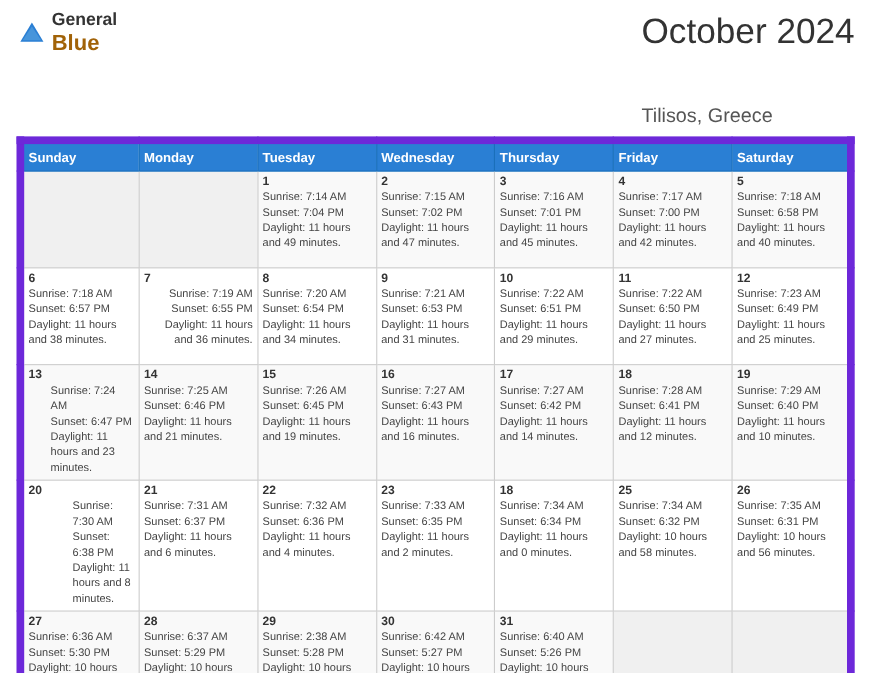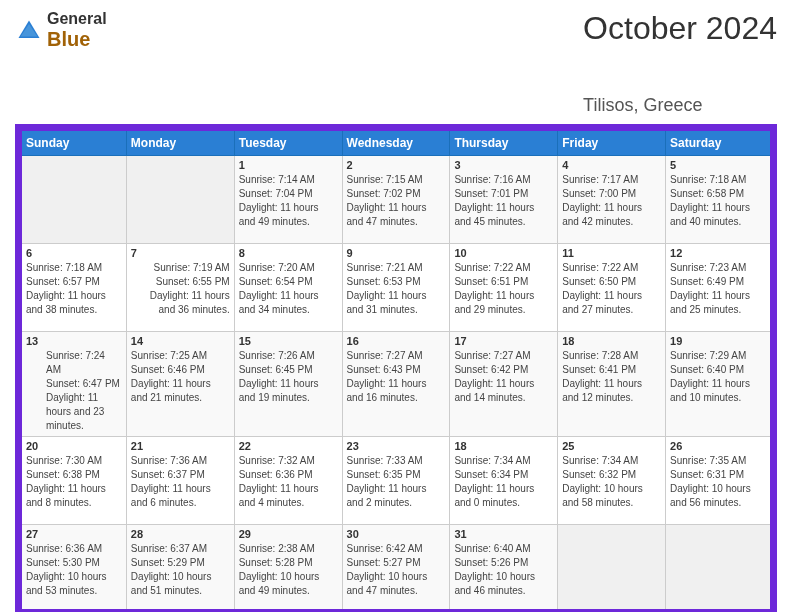--- a/index.html
+++ b/index.html
@@ -242,27 +242,27 @@
           <td>
             <span class="day-num">19</span>
             <div class="cell-content" style="white-space: pre-line;">Sunrise: 7:29 AM
 Sunset: 6:40 PM
 Daylight: 11 hours and 10 minutes.</div>
           </td>
         </tr>
         <tr>
           <td>
             <span class="day-num">20</span>
-            <div class="cell-content" style="white-space: pre-line;">Sunrise: 7:30 AM
+            <div class="cell-content" style="white-space: pre-line; margin-left: 40px;">Sunrise: 7:30 AM
 Sunset: 6:38 PM
 Daylight: 11 hours and 8 minutes.</div>
           </td>
           <td>
             <span class="day-num">21</span>
-            <div class="cell-content" style="white-space: pre-line;">Sunrise: 7:36 AM
+            <div class="cell-content" style="white-space: pre-line;">Sunrise: 7:31 AM
 Sunset: 6:37 PM
 Daylight: 11 hours and 6 minutes.</div>
           </td>
           <td>
             <span class="day-num">22</span>
             <div class="cell-content" style="white-space: pre-line;">Sunrise: 7:32 AM
 Sunset: 6:36 PM
 Daylight: 11 hours and 4 minutes.</div>
           </td>
           <td>

